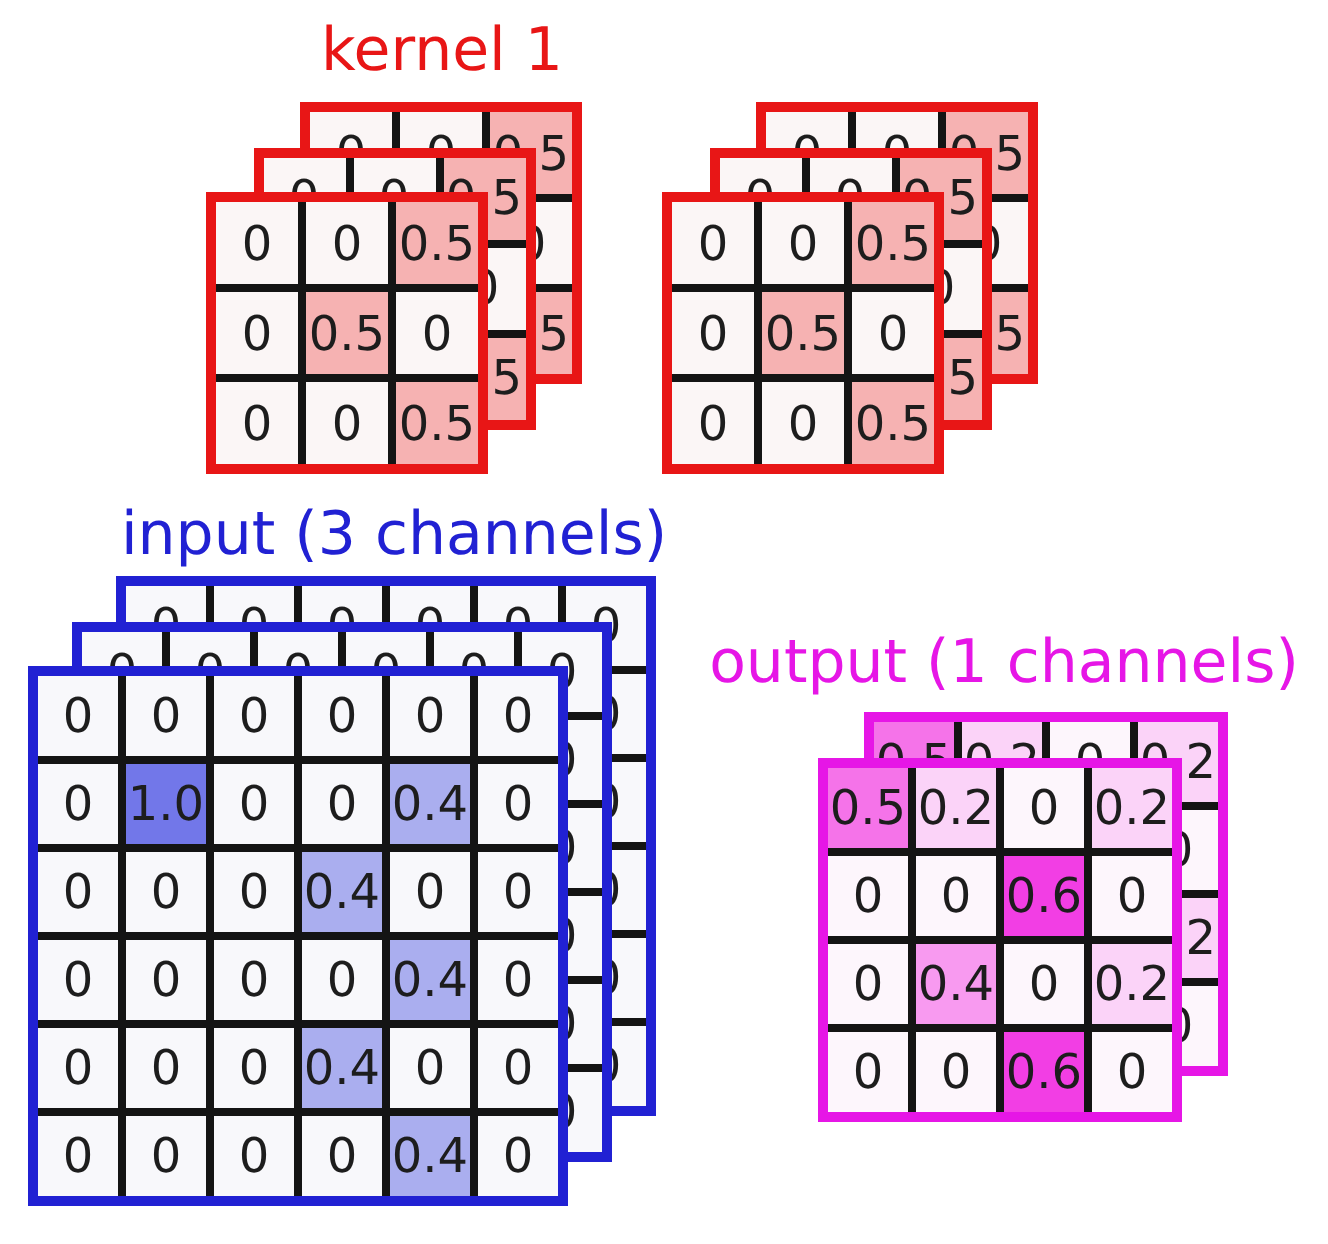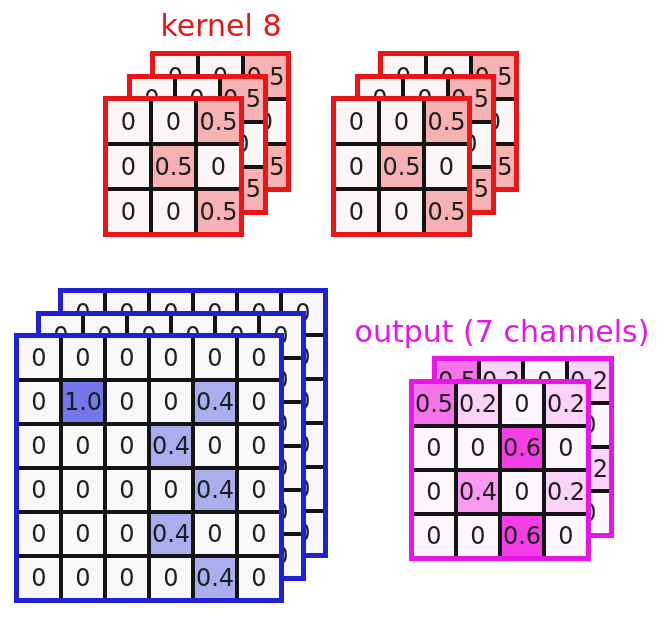--- a/index.html
+++ b/index.html
@@ -39,22 +39,23 @@
   }
   .title-kernel1 { left: 221px; top: 11px; }
   .title-kernel2 { left: 453px; top: 11px; }
   .title-input   { left: 197px; top: 253px; }
   .title-output  { left: 502px; top: 317px; }
 </style>
 </head>
 <body>
 
 <div class="canvas">
-  <div class="stack-title title-kernel1" style="color: rgb(232, 22, 22);">kernel 8</div>
-  <div class="stack-title title-output" style="color: rgb(230, 22, 230);">output (7 channels)</div>
+  <div class="stack-title title-kernel1" style="color: rgb(232, 22, 22);">kernel 1</div>
+  <div class="stack-title title-input" style="color: rgb(33, 33, 211);">input (3 channels)</div>
+  <div class="stack-title title-output" style="color: rgb(230, 22, 230);">output (1 channels)</div>
 
   <div class="stack">
       <div class="layer" style="left: 150px; top: 51px; z-index: 8; border-color: rgb(232, 22, 22); background: rgb(20, 20, 20); grid-template-columns: repeat(3, 41px); grid-auto-rows: 41px;">
         <div class="cell" style="background: rgb(251, 246, 246); color: rgb(29, 29, 29);">0</div>
         <div class="cell" style="background: rgb(251, 246, 246); color: rgb(29, 29, 29);">0</div>
         <div class="cell" style="background: rgb(246, 178, 178); color: rgb(29, 29, 29);">0.5</div>
         <div class="cell" style="background: rgb(251, 246, 246); color: rgb(29, 29, 29);">0</div>
         <div class="cell" style="background: rgb(246, 178, 178); color: rgb(29, 29, 29);">0.5</div>
         <div class="cell" style="background: rgb(251, 246, 246); color: rgb(29, 29, 29);">0</div>
         <div class="cell" style="background: rgb(251, 246, 246); color: rgb(29, 29, 29);">0</div>

